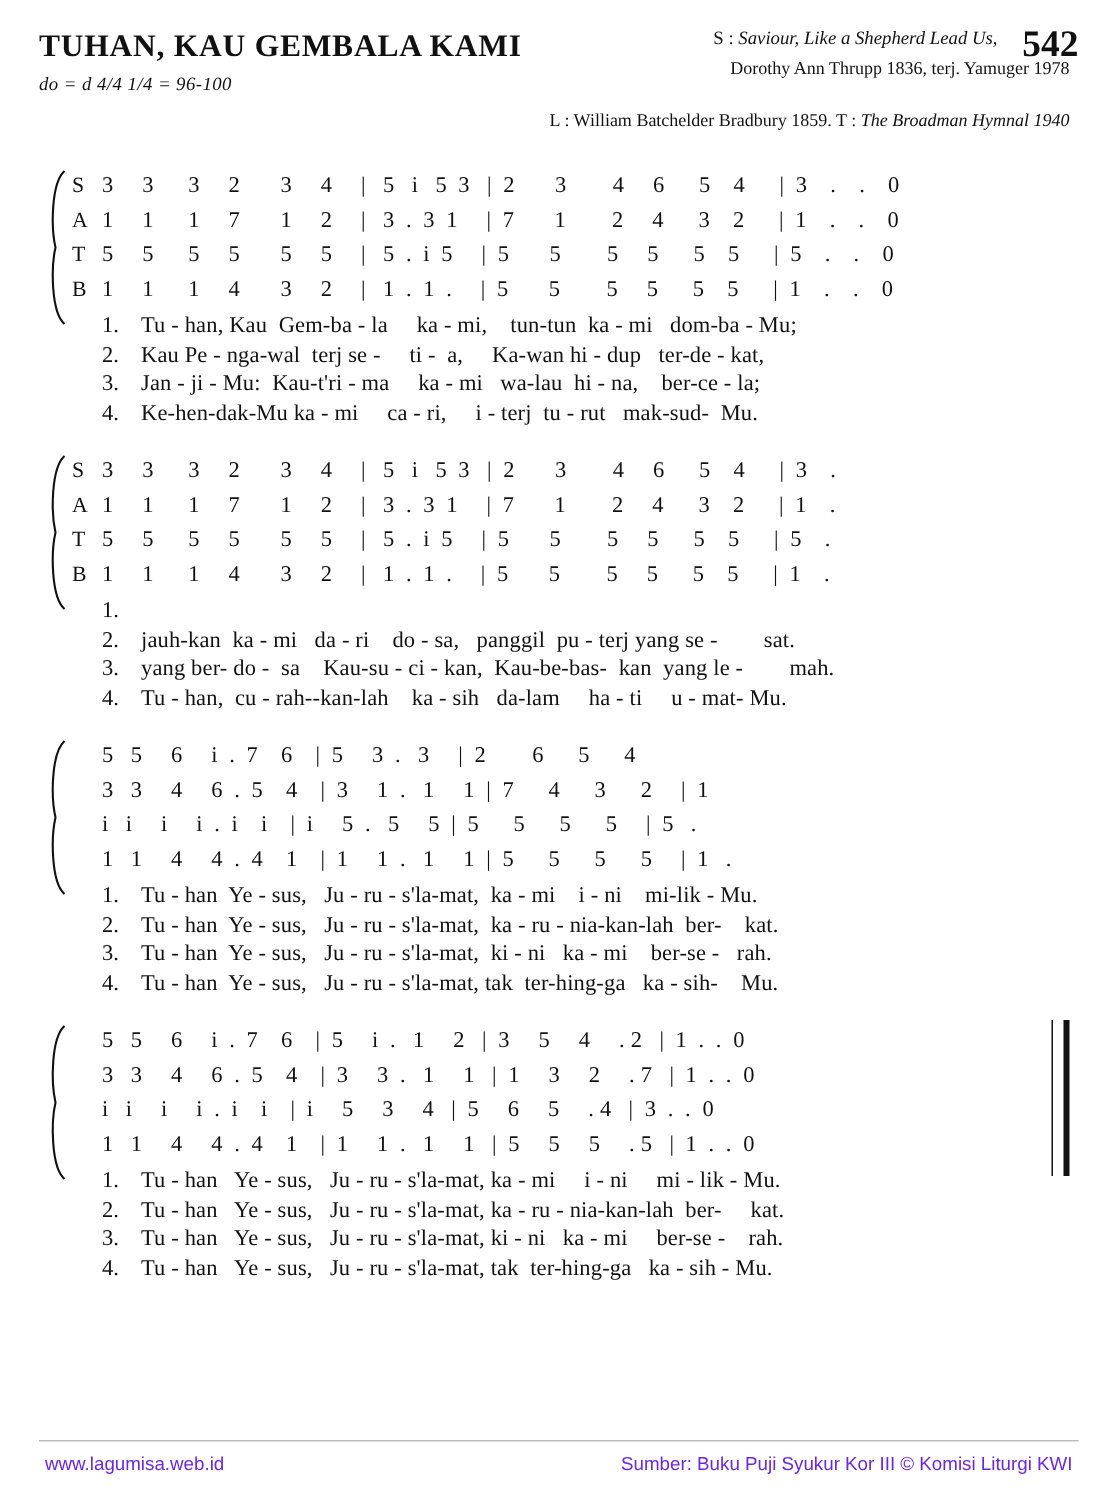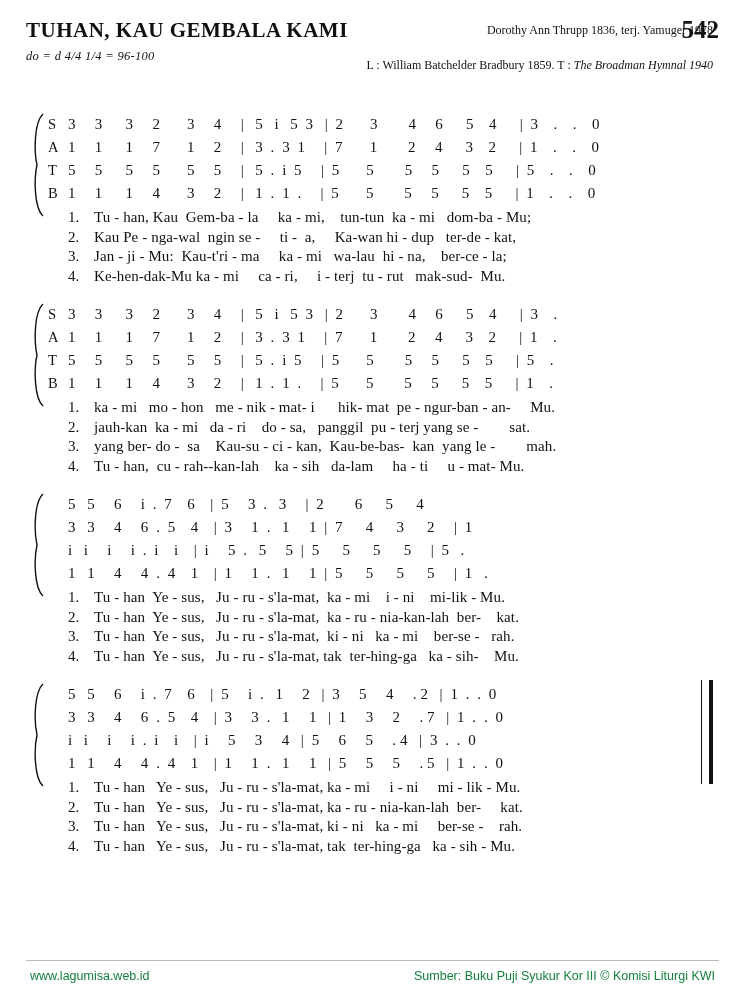--- a/index.html
+++ b/index.html
@@ -132,21 +132,21 @@
     position: absolute;
     left: 0;
     right: 0;
     bottom: 12px;
     padding: 0 30px;
     display: flex;
     justify-content: space-between;
     align-items: center;
     font-family: "Liberation Sans", sans-serif;
     font-size: 12.5px;
-    color: #15803d;
+    color: #6d28d9;
   }
   .footer-rule {
     position: absolute;
     left: 26px;
     right: 26px;
     bottom: 34px;
     height: 1px;
     background: #bbb;
   }
 
@@ -164,20 +164,21 @@
 <body>
 
 <div class="page">
 
   <div class="header">
     <h1 class="song-title">TUHAN, KAU GEMBALA KAMI</h1>
     <div class="tempo-line">do = d   4/4  1/4 = 96-100</div>
 
     <div class="credits">
       <div class="song-number">542</div>
+      <div class="credit-source"><span>S : </span><span class="ital">Saviour, Like a Shepherd Lead Us,</span></div>
       <div class="credit-author">Dorothy Ann Thrupp 1836, terj. Yamuger 1978</div>
       <div class="credit-composer"><span>L : William Batchelder Bradbury 1859. T : </span><span class="ital">The Broadman Hymnal 1940</span></div>
     </div>
   </div>
 
   <div class="system">
     <div class="brace">
       <svg width="18" height="106" viewBox="0 0 18 106" xmlns="http://www.w3.org/2000/svg">
         <path d="M15 2 C6 10, 6 40, 9 53 C6 66, 6 96, 15 104" fill="none" stroke="#111" stroke-width="1.4"></path>
       </svg>
@@ -198,21 +199,21 @@
       <span class="voice-label">B</span>
       <span class="lyric-text">1     1      1     4       3     2     |   1  .  1  .     |  5       5        5     5      5    5      |  1    .    .    0</span>
     </div>
     <div class="lyrics">
       <div class="lyric-line">
         <span class="lyric-num">1.</span>
         <span class="lyric-text">Tu - han, Kau  Gem-ba - la     ka - mi,    tun-tun  ka - mi   dom-ba - Mu;</span>
       </div>
       <div class="lyric-line">
         <span class="lyric-num">2.</span>
-        <span class="lyric-text">Kau Pe - nga-wal  ngin se -     ti -  a,     Ka-wan hi - dup   ter-de - kat,</span>
+        <span class="lyric-text">Kau Pe - nga-wal  terj se -     ti -  a,     Ka-wan hi - dup   ter-de - kat,</span>
       </div>
       <div class="lyric-line">
         <span class="lyric-num">3.</span>
         <span class="lyric-text">Jan - ji - Mu:  Kau-t'ri - ma     ka - mi   wa-lau  hi - na,    ber-ce - la;</span>
       </div>
       <div class="lyric-line">
         <span class="lyric-num">4.</span>
         <span class="lyric-text">Ke-hen-dak-Mu ka - mi     ca - ri,     i - terj  tu - rut   mak-sud-  Mu.</span>
       </div>
     </div>
@@ -236,21 +237,20 @@
       <span class="voice-label">T</span>
       <span class="lyric-text">5     5      5     5       5     5     |   5  .  i  5     |  5       5        5     5      5    5      |  5    .</span>
     </div>
     <div class="staff-row">
       <span class="voice-label">B</span>
       <span class="lyric-text">1     1      1     4       3     2     |   1  .  1  .     |  5       5        5     5      5    5      |  1    .</span>
     </div>
     <div class="lyrics">
       <div class="lyric-line">
         <span class="lyric-num">1.</span>
-        <span class="lyric-text">ka - mi   mo - hon   me - nik - mat- i      hik- mat  pe - ngur-ban - an-     Mu.</span>
       </div>
       <div class="lyric-line">
         <span class="lyric-num">2.</span>
         <span class="lyric-text">jauh-kan  ka - mi   da - ri    do - sa,   panggil  pu - terj yang se -        sat.</span>
       </div>
       <div class="lyric-line">
         <span class="lyric-num">3.</span>
         <span class="lyric-text">yang ber- do -  sa    Kau-su - ci - kan,  Kau-be-bas-  kan  yang le -        mah.</span>
       </div>
       <div class="lyric-line">

